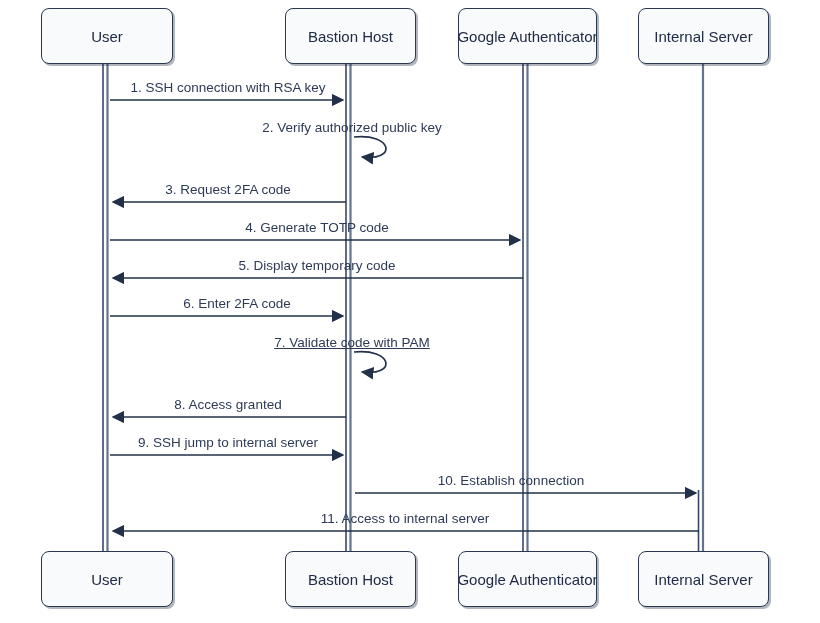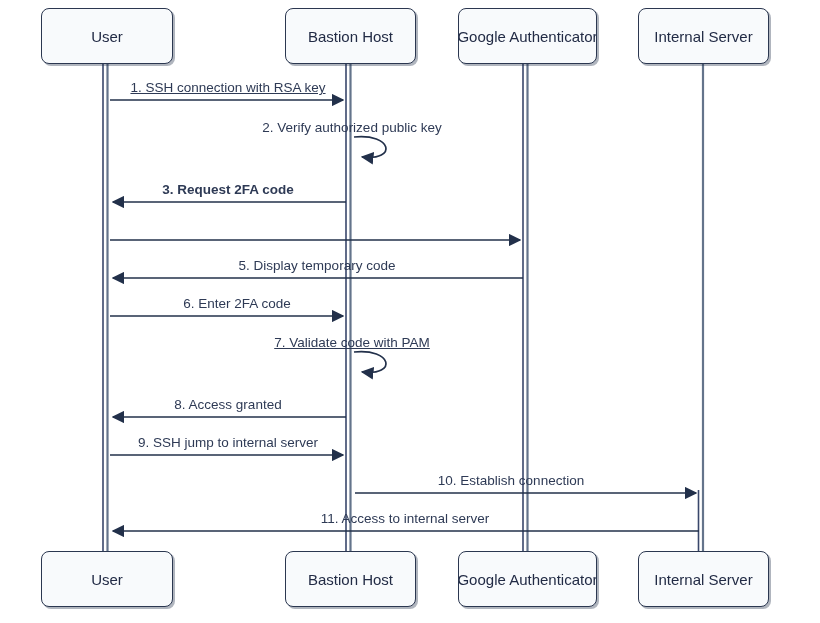--- a/index.html
+++ b/index.html
@@ -83,23 +83,24 @@
   <div class="actor" style="left:41px;  top:8px; width:132px; height:56px;">User</div>
   <div class="actor" style="left:285px; top:8px; width:131px; height:56px;">Bastion Host</div>
   <div class="actor" style="left:458px; top:8px; width:139px; height:56px;">Google Authenticator</div>
   <div class="actor" style="left:638px; top:8px; width:131px; height:56px;">Internal Server</div>
 
   <div class="actor" style="left:41px;  top:551px; width:132px; height:56px;">User</div>
   <div class="actor" style="left:285px; top:551px; width:131px; height:56px;">Bastion Host</div>
   <div class="actor" style="left:458px; top:551px; width:139px; height:56px;">Google Authenticator</div>
   <div class="actor" style="left:638px; top:551px; width:131px; height:56px;">Internal Server</div>
 
-  <div class="msg" style="left:228px; top:79px;text-decoration:underline;">1. SSH connection with RSA key</div>
+  <div class="msg" style="left:228px; top:79px;">1. SSH connection with RSA key</div>
   <div class="msg" style="left:352px; top:119px;">2. Verify authorized public key</div>
-  <div class="msg" style="left:228px; top:181px;font-weight:bold;">3. Request 2FA code</div>
+  <div class="msg" style="left:228px; top:181px;">3. Request 2FA code</div>
+  <div class="msg" style="left:317px; top:219px;">4. Generate TOTP code</div>
   <div class="msg" style="left:317px; top:257px;">5. Display temporary code</div>
   <div class="msg" style="left:237px; top:295px;">6. Enter 2FA code</div>
   <div class="msg" style="left:352px; top:334px;text-decoration:underline;">7. Validate code with PAM</div>
   <div class="msg" style="left:228px; top:396px;">8. Access granted</div>
   <div class="msg" style="left:228px; top:434px;">9. SSH jump to internal server</div>
   <div class="msg" style="left:511px; top:472px;">10. Establish connection</div>
   <div class="msg" style="left:405px; top:510px;">11. Access to internal server</div>
 
 </div>
 

